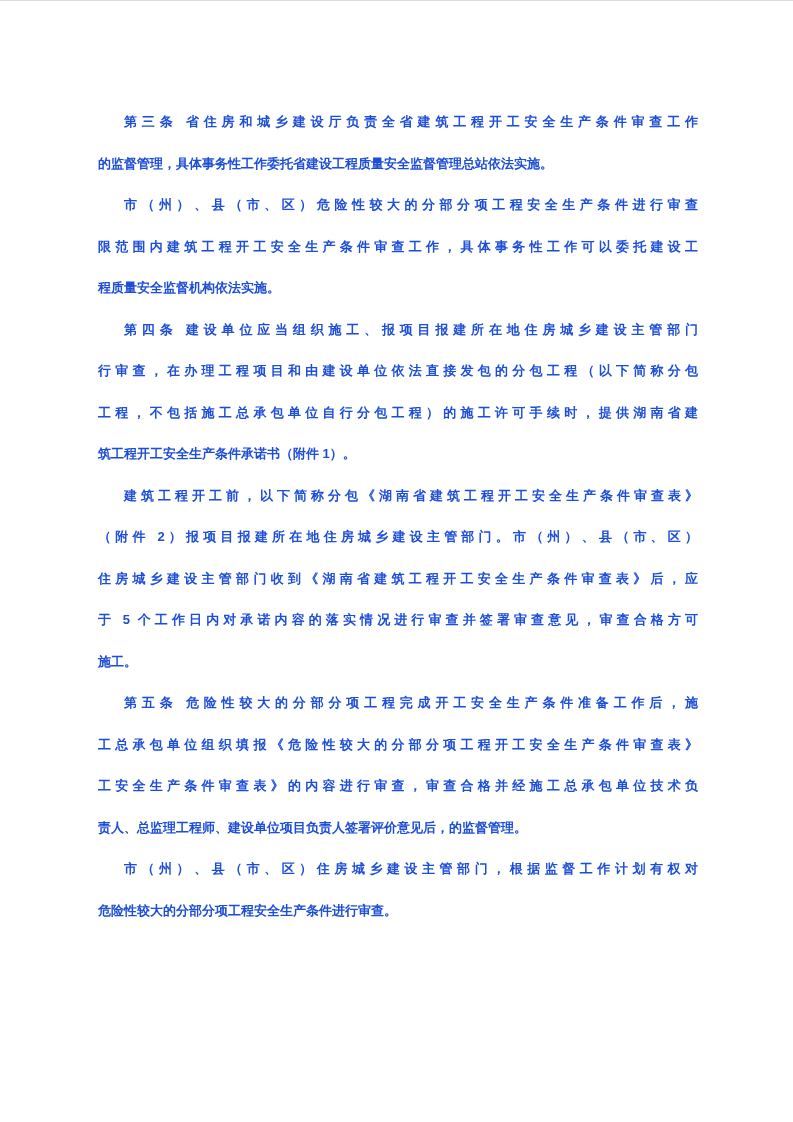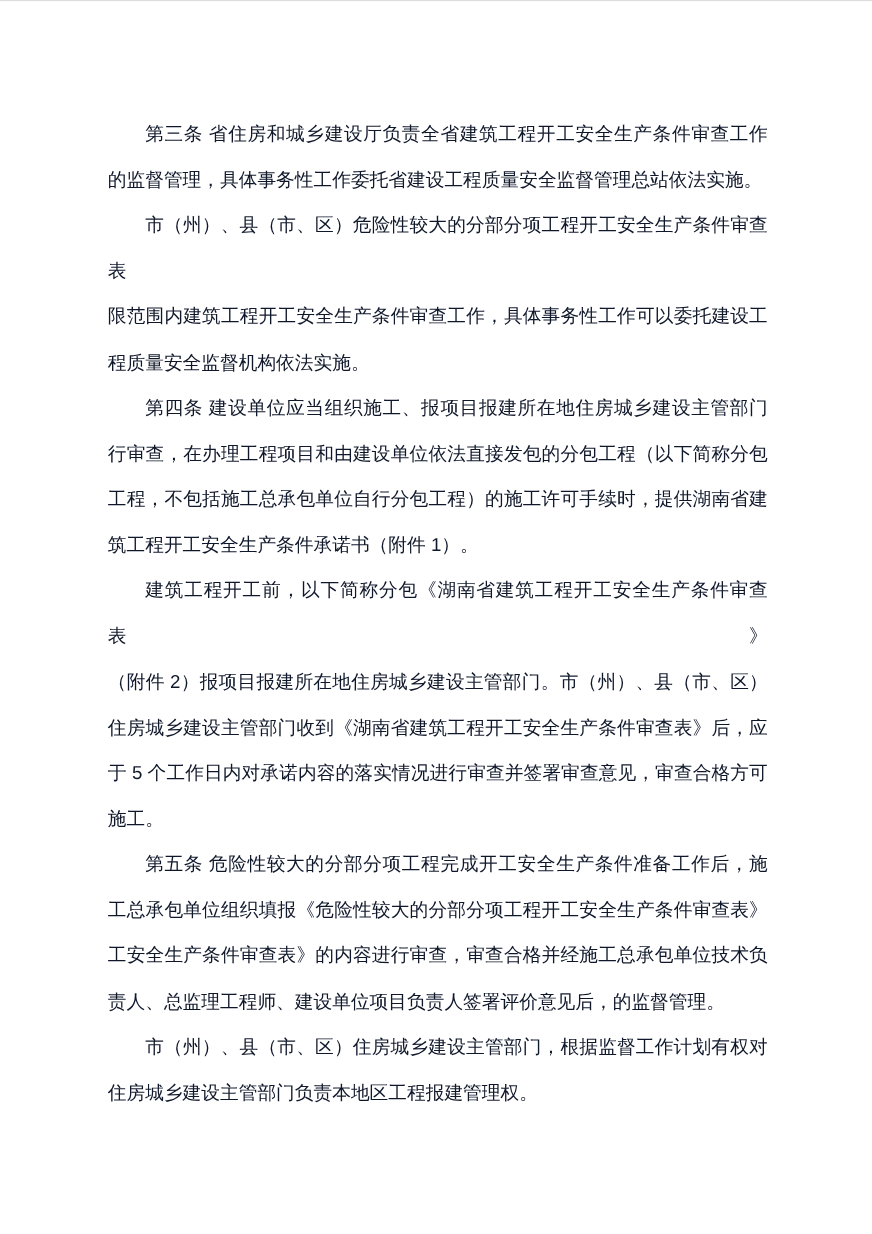--- a/index.html
+++ b/index.html
@@ -18,48 +18,49 @@
     box-sizing: border-box;
     width: 793px;
     padding: 100px 95px 0 98px;
   }
   .para {
     margin: 0;
     padding: 0;
   }
   .line {
     font-family: "Liberation Sans", "DejaVu Sans", sans-serif;
-    font-size: 17px;
+    font-size: 13px;
     line-height: 41.5px;
-    color: #0f172a;
+    color: #1d4ed8;
     text-align: justify;
     text-align-last: justify;
     white-space: normal;
     letter-spacing: 0;
+    font-weight: bold;
   }
   .line.end {
     text-align: right;
     text-align-last: left;
   }
   .line.indent {
     text-indent: 2em;
   }
 </style>
 </head>
 <body>
 
 <main class="page">
 
   <p class="para">
     <span class="line indent" style="display:block">第三条 省住房和城乡建设厅负责全省建筑工程开工安全生产条件审查工作</span>
     <span class="line end" style="display:block">的监督管理，具体事务性工作委托省建设工程质量安全监督管理总站依法实施。</span>
   </p>
 
   <p class="para">
-    <span class="line indent" style="display:block">市（州）、县（市、区）危险性较大的分部分项工程开工安全生产条件审查表</span>
+    <span class="line indent" style="display:block">市（州）、县（市、区）危险性较大的分部分项工程安全生产条件进行审查</span>
     <span class="line" style="display:block">限范围内建筑工程开工安全生产条件审查工作，具体事务性工作可以委托建设工</span>
     <span class="line end" style="display:block">程质量安全监督机构依法实施。</span>
   </p>
 
   <p class="para">
     <span class="line indent" style="display:block">第四条 建设单位应当组织施工、报项目报建所在地住房城乡建设主管部门</span>
     <span class="line" style="display:block">行审查，在办理工程项目和由建设单位依法直接发包的分包工程（以下简称分包</span>
     <span class="line" style="display:block">工程，不包括施工总承包单位自行分包工程）的施工许可手续时，提供湖南省建</span>
     <span class="line end" style="display:block">筑工程开工安全生产条件承诺书（附件 1）。</span>
   </p>
@@ -74,16 +75,16 @@
 
   <p class="para">
     <span class="line indent" style="display:block">第五条 危险性较大的分部分项工程完成开工安全生产条件准备工作后，施</span>
     <span class="line" style="display:block">工总承包单位组织填报《危险性较大的分部分项工程开工安全生产条件审查表》</span>
     <span class="line" style="display:block">工安全生产条件审查表》的内容进行审查，审查合格并经施工总承包单位技术负</span>
     <span class="line end" style="display:block">责人、总监理工程师、建设单位项目负责人签署评价意见后，的监督管理。</span>
   </p>
 
   <p class="para">
     <span class="line indent" style="display:block">市（州）、县（市、区）住房城乡建设主管部门，根据监督工作计划有权对</span>
-    <span class="line end" style="display:block">住房城乡建设主管部门负责本地区工程报建管理权。</span>
+    <span class="line end" style="display:block">危险性较大的分部分项工程安全生产条件进行审查。</span>
   </p>
 
 </main>
 
 </body></html>

